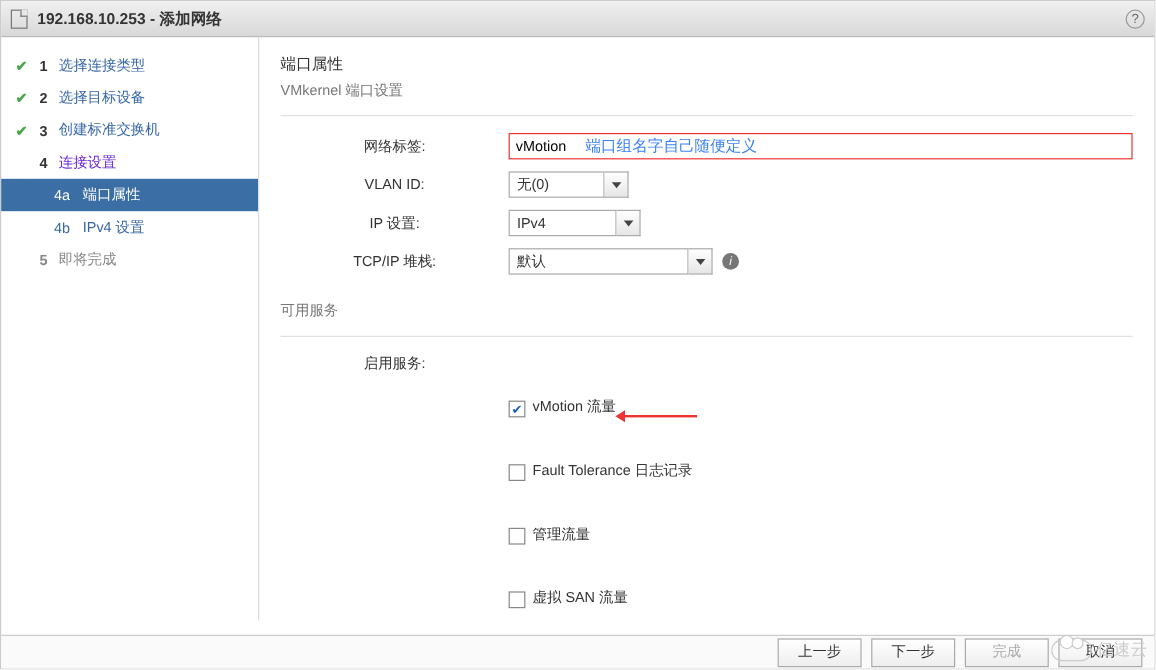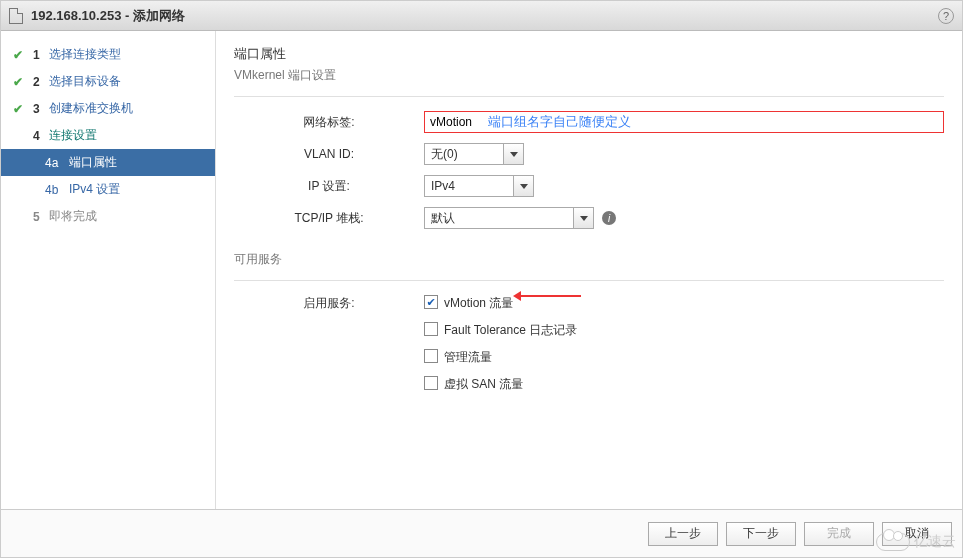--- a/index.html
+++ b/index.html
@@ -31,26 +31,26 @@
   .form-label { width:190px; color:#333;text-align:center; }
   .text-input { border:1px solid #aaa; height:22px; padding:0 5px; font-size:12px; width:520px; position:relative; }
   .text-input.hl { border:1.5px solid #e33; }
   .input-wrap { position:relative; width:520px; }
   .input-wrap .annot-over { position:absolute; left:64px; top:2px; color:#3b82f6; font-size:13px; pointer-events:none; }
   .select { display:flex; }
   .select .sel-box { border:1px solid #aaa; height:22px; padding:0 6px; display:flex; align-items:center; background:#fff; }
   .select .sel-btn { border:1px solid #aaa; border-left:none; background:linear-gradient(#fff,#e6e6e6); width:20px; height:22px; display:flex; align-items:center; justify-content:center; }
   .select .sel-btn:after { content:""; border-left:4px solid transparent; border-right:4px solid transparent; border-top:5px solid #444; }
   .info-icon { width:14px; height:14px; border-radius:50%; background:#777; color:#fff; display:inline-flex; align-items:center; justify-content:center; font-size:10px; font-style:italic; margin-left:8px; }
-  .chk-row { display:flex; align-items:flex-start; margin-bottom:10px; }
+  .chk-row { display:flex; align-items:flex-end; margin-bottom:10px;margin-top:36px; }
   .chk-box { width:14px; height:14px; border:1px solid #888; margin-right:6px; display:flex; align-items:center; justify-content:center; font-size:11px; color:#1a5fb4; }
   .chk-box.checked:after { content:"✔"; }
   .arrow-annot { height:2px; background:#e33; margin-left:6px; position:relative; }
   .arrow-annot:before { content:""; position:absolute; left:-8px; top:-4px; border-top:5px solid transparent; border-bottom:5px solid transparent; border-right:8px solid #e33; }
-  .footer { position:absolute; bottom:0; left:0; right:0; height:48px; border-top:1px solid #ccc; display:flex; align-items:center; justify-content:flex-end; padding:0 10px; gap:8px; background:#fafafa; }
+  .footer { position:absolute; bottom:0; left:0; right:0; height:28px; border-top:1px solid #ccc; display:flex; align-items:center; justify-content:flex-end; padding:0 10px; gap:8px; background:#fafafa; }
   .btn { min-width:70px; height:24px; border:1px solid #aaa; background:linear-gradient(#fff,#eee); font-size:12px; color:#333; display:flex; align-items:center; justify-content:center; cursor:pointer; }
   .btn.disabled { color:#aaa; cursor:default; }
   .watermark { position:absolute; right:6px; bottom:6px; color:#ccc; font-size:14px; display:flex; align-items:center; gap:4px; pointer-events:none; }
   .watermark .cloud { width:34px; height:18px; border:1.5px solid #ccc; border-radius:10px; position:relative; }
   .watermark .cloud:before, .watermark .cloud:after { content:""; position:absolute; border:1.5px solid #ccc; border-radius:50%; background:#fff; }
   .watermark .cloud:before { width:10px; height:10px; top:-5px; left:6px; }
   .watermark .cloud:after { width:8px; height:8px; top:-3px; left:16px; }
 </style>
 </head>
 <body>
@@ -75,21 +75,21 @@
         <span class="lbl">选择目标设备</span>
       </div>
       <div class="step">
         <span class="chk">✔</span>
         <span class="num">3</span>
         <span class="lbl">创建标准交换机</span>
       </div>
       <div class="step">
         <span class="chk"></span>
         <span class="num">4</span>
-        <span class="lbl" style="color:#0f766e;">连接设置</span>
+        <span class="lbl" style="color:#6d28d9;">连接设置</span>
       </div>
       <div class="substep active">
         <span class="sub-num">4a</span>
         <span class="sub-lbl">端口属性</span>
       </div>
       <div class="substep">
         <span class="sub-num">4b</span>
         <span class="sub-lbl">IPv4 设置</span>
       </div>
       <div class="step pending">

